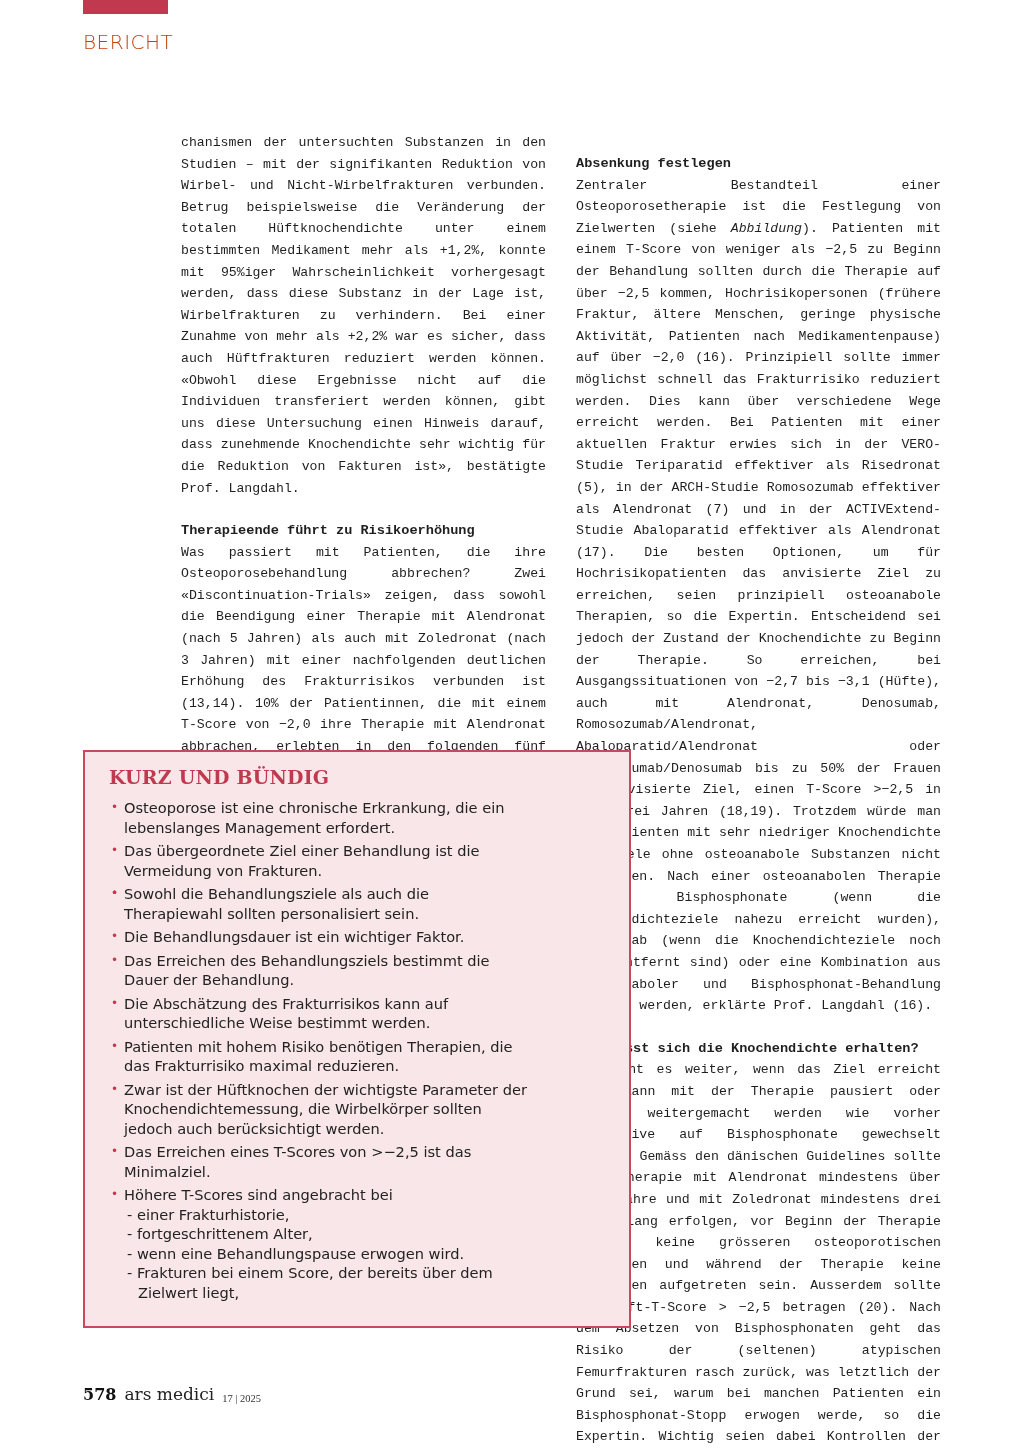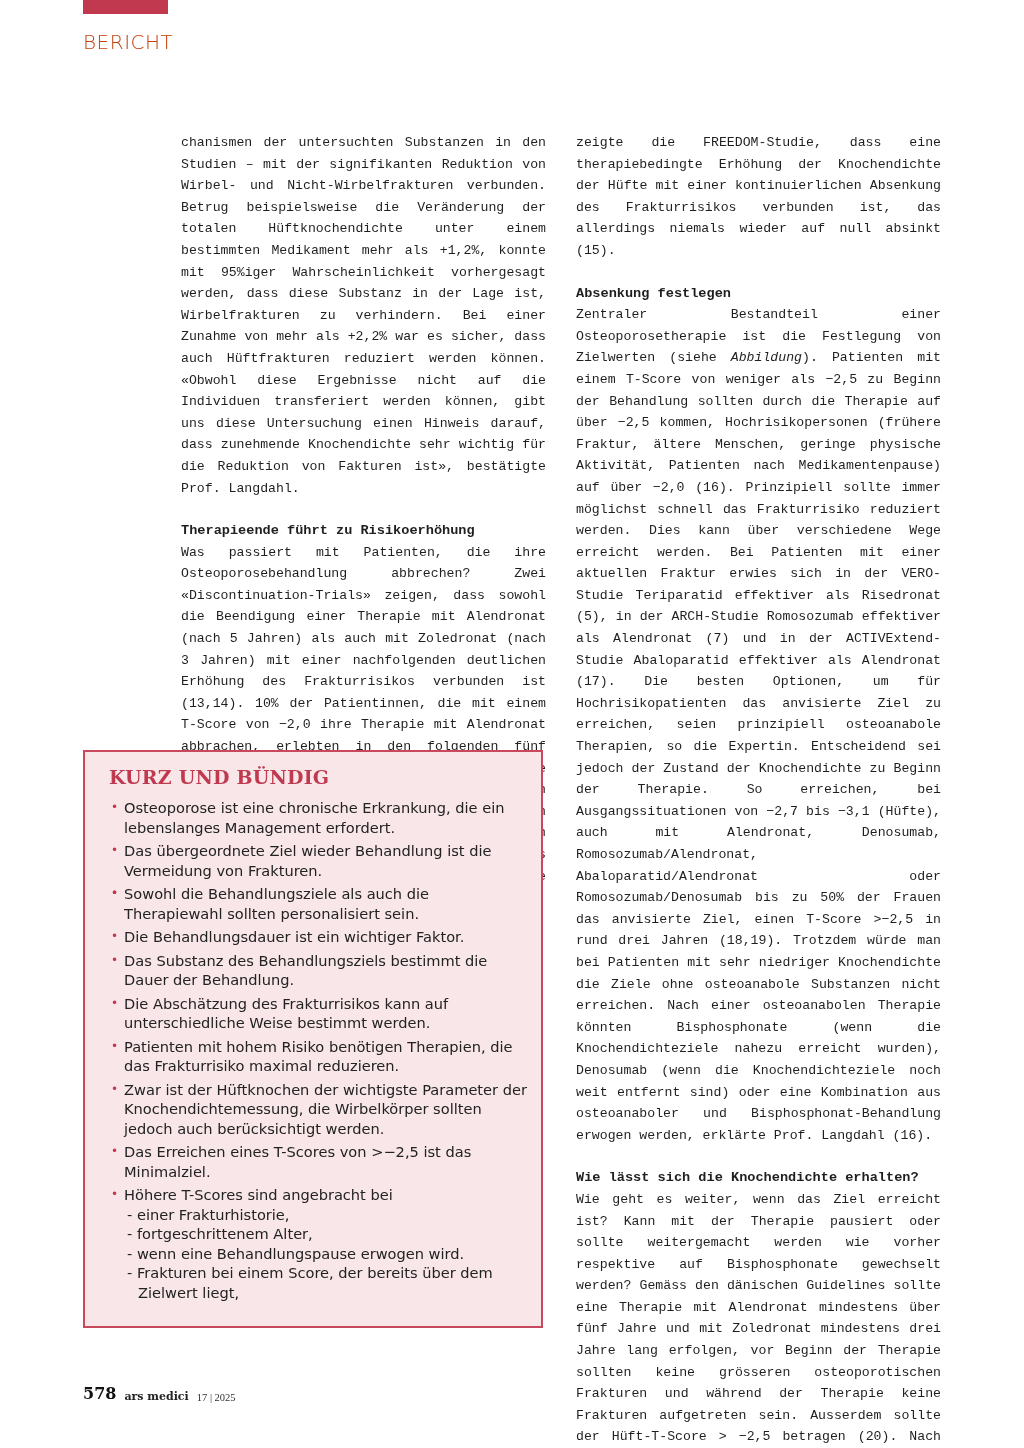--- a/index.html
+++ b/index.html
@@ -6,64 +6,63 @@
   body { width: 1024px; height: 1448px; position: relative; overflow: hidden;
          font-family: "Liberation Sans", sans-serif; color: #1f1f1f; }
   .top-bar { position: absolute; left: 83px; top: 0; width: 85px; height: 14px; background: #c0394f; }
   .section-label { position: absolute; left: 83px; top: 30px; font-size: 20px; letter-spacing: 0.5px;
                    color: #c2410c; font-family: "DejaVu Sans", sans-serif; font-weight: 300; }
   .col { position: absolute; font-size: 13.2px; line-height: 21.6px; text-align: justify; font-family: Liberation Mono, monospace; }
   .col-left { left: 181px; top: 132px; width: 365px; }
   .col-right { left: 576px; top: 132px; width: 365px; }
   .col p { margin: 0; hyphens: auto; }
   .col h3 { margin: 21px 0 0 0; font-size: 13.6px; font-weight: bold; line-height: 21.6px; }
-  .box { position: absolute; left: 83px; top: 750px; width: 460px; height: 578px;
+  .box { position: absolute; left: 83px; top: 750px; width: 548px; height: 578px;
          border: 2px solid #c8485d; background: #f8e6e8; box-sizing: border-box; }
   .box-title { position: absolute; left: 24px; top: 14px; font-family: "DejaVu Serif", serif;
                font-weight: bold; font-size: 19px; color: #c0394f; letter-spacing: 0.2px; }
   .box ul { position: absolute; left: 24px; top: 46px; width: 420px; margin: 0; padding: 0; list-style: none; }
   .box li { position: relative; padding-left: 15px; font-size: 14.6px; line-height: 19.5px; margin-bottom: 4px;
             color: #222; font-family: "DejaVu Sans", sans-serif; }
   .box li .bullet { position: absolute; left: 2px; top: 0; color: #c0394f; font-size: 12px; }
   .box li .sub { display: block; padding-left: 3px; text-indent: -0px; }
   .footer { position: absolute; left: 83px; top: 1384px; display: flex; align-items: flex-end; gap: 8px; }
   .page-num { font-family: "DejaVu Serif", serif; font-weight: bold; font-size: 16px; color: #111; }
-  .journal { font-family: "DejaVu Serif", serif; font-weight: bold; font-size: 11px; color: #222; }
+  .journal { font-family: "DejaVu Serif", serif; font-weight: normal; font-size: 17px; color: #222; }
   .issue { font-family: Liberation Serif, serif; font-size: 10.5px; color: #333; }
   em { font-style: italic; }
 </style>
 </head>
 <body>
 
 <div class="top-bar"></div>
 <div class="section-label">BERICHT</div>
 
 <div class="col col-left">
   <p>chanismen der untersuchten Substanzen in den Studien – mit der signifikanten Reduktion von Wirbel- und Nicht-Wirbelfrakturen verbunden. Betrug beispielsweise die Veränderung der totalen Hüftknochendichte unter einem bestimmten Medikament mehr als +1,2%, konnte mit 95%iger Wahrscheinlichkeit vorhergesagt werden, dass diese Substanz in der Lage ist, Wirbelfrakturen zu verhindern. Bei einer Zunahme von mehr als +2,2% war es sicher, dass auch Hüftfrakturen reduziert werden können. «Obwohl diese Ergebnisse nicht auf die Individuen transferiert werden können, gibt uns diese Untersuchung einen Hinweis darauf, dass zunehmende Knochendichte sehr wichtig für die Reduktion von Fakturen ist», bestätigte Prof. Langdahl.</p>
   <h3>Therapieende führt zu Risikoerhöhung</h3>
   <p>Was passiert mit Patienten, die ihre Osteoporosebehandlung abbrechen? Zwei «Discontinuation-Trials» zeigen, dass sowohl die Beendigung einer Therapie mit Alendronat (nach 5 Jahren) als auch mit Zoledronat (nach 3 Jahren) mit einer nachfolgenden deutlichen Erhöhung des Frakturrisikos verbunden ist (13,14). 10% der Patientinnen, die mit einem T-Score von −2,0 ihre Therapie mit Alendronat abbrachen, erlebten in den folgenden fünf Jahren eine Fraktur. Wiesen die Teilnehmerinnen jedoch einen T-Score von weniger als −2,5 auf, waren schon 29,5% von einem Knochenbruch in den kommenden Jahren betroffen. Ähnlich erhöhte sich auch das Frakturrisiko bei einem Abbruch der Therapie mit Zoledronat. Umgekehrt</p>
 </div>
 
 <div class="col col-right">
-  <p>zeigte die FREEDOM-Studie, dass eine therapiebedingte Erhöhung der Knochendichte der Hüfte mit einer kontinuierlichen Absenkung des Frakturrisikos verbunden ist, das allerdings niemals wieder auf null absinkt (15).</p>
   <h3>Absenkung festlegen</h3>
   <p><span>Zentraler Bestandteil einer Osteoporosetherapie ist die Festlegung von Zielwerten (siehe </span><em>Abbildung</em><span>). Patienten mit einem T-Score von weniger als −2,5 zu Beginn der Behandlung sollten durch die Therapie auf über −2,5 kommen, Hochrisikopersonen (frühere Fraktur, ältere Menschen, geringe physische Aktivität, Patienten nach Medikamentenpause) auf über −2,0 (16). Prinzipiell sollte immer möglichst schnell das Frakturrisiko reduziert werden. Dies kann über verschiedene Wege erreicht werden. Bei Patienten mit einer aktuellen Fraktur erwies sich in der VERO-Studie Teriparatid effektiver als Risedronat (5), in der ARCH-Studie Romosozumab effektiver als Alendronat (7) und in der ACTIVExtend-Studie Abaloparatid effektiver als Alendronat (17). Die besten Optionen, um für Hochrisikopatienten das anvisierte Ziel zu erreichen, seien prinzipiell osteoanabole Therapien, so die Expertin. Entscheidend sei jedoch der Zustand der Knochendichte zu Beginn der Therapie. So erreichen, bei Ausgangssituationen von −2,7 bis −3,1 (Hüfte), auch mit Alendronat, Denosumab, Romosozumab/Alendronat, Abaloparatid/Alendronat oder Romosozumab/Denosumab bis zu 50% der Frauen das anvisierte Ziel, einen T-Score &gt;−2,5 in rund drei Jahren (18,19). Trotzdem würde man bei Patienten mit sehr niedriger Knochendichte die Ziele ohne osteoanabole Substanzen nicht erreichen. Nach einer osteoanabolen Therapie könnten Bisphosphonate (wenn die Knochendichteziele nahezu erreicht wurden), Denosumab (wenn die Knochendichteziele noch weit entfernt sind) oder eine Kombination aus osteoanaboler und Bisphosphonat-Behandlung erwogen werden, erklärte Prof. Langdahl (16).</span></p>
   <h3>Wie lässt sich die Knochendichte erhalten?</h3>
   <p>Wie geht es weiter, wenn das Ziel erreicht ist? Kann mit der Therapie pausiert oder sollte weitergemacht werden wie vorher respektive auf Bisphosphonate gewechselt werden? Gemäss den dänischen Guidelines sollte eine Therapie mit Alendronat mindestens über fünf Jahre und mit Zoledronat mindestens drei Jahre lang erfolgen, vor Beginn der Therapie sollten keine grösseren osteoporotischen Frakturen und während der Therapie keine Frakturen aufgetreten sein. Ausserdem sollte der Hüft-T-Score &gt; −2,5 betragen (20). Nach dem Absetzen von Bisphosphonaten geht das Risiko der (seltenen) atypischen Femurfrakturen rasch zurück, was letztlich der Grund sei, warum bei manchen Patienten ein Bisphosphonat-Stopp erwogen werde, so die Expertin. Wichtig seien dabei Kontrollen der Knochendichte. Dazu werden die Dual-Energy X-ray Absorptiometry (DXA) oder Knochenumsatzmarker (BTM) empfohlen. Wenn sich die Knochendichte wieder verschlechtert oder es zu einer Fragilitätsfraktur kommt, sollte eine Wiederaufnahme der Therapie erfolgen. Bei einem Absetzen von Denosumab ist das Risiko für einen Reboundeffekt hingegen sehr hoch. Laut einer Studie aus dem Jahr 2022 schnellt die Frakturrate vor</p>
 </div>
 
 <div class="box">
   <div class="box-title">KURZ UND BÜNDIG</div>
   <ul>
     <li><span class="bullet">•</span><span>Osteoporose ist eine chronische Erkrankung, die ein lebenslanges Management erfordert.</span></li>
-    <li><span class="bullet">•</span><span>Das übergeordnete Ziel wieder Behandlung ist die Vermeidung von Frakturen.</span></li>
+    <li><span class="bullet">•</span><span>Das übergeordnete Ziel einer Behandlung ist die Vermeidung von Frakturen.</span></li>
     <li><span class="bullet">•</span></li>
     <li><span class="bullet">•</span><span>Sowohl die Behandlungsziele als auch die Therapiewahl sollten personalisiert sein.</span></li>
     <li><span class="bullet">•</span><span>Die Behandlungsdauer ist ein wichtiger Faktor.</span></li>
-    <li><span class="bullet">•</span><span>Das Substanz des Behandlungsziels bestimmt die Dauer der Behandlung.</span></li>
+    <li><span class="bullet">•</span><span>Das Erreichen des Behandlungsziels bestimmt die Dauer der Behandlung.</span></li>
     <li><span class="bullet">•</span><span>Die Abschätzung des Frakturrisikos kann auf unterschiedliche Weise bestimmt werden.</span></li>
     <li><span class="bullet">•</span><span>Patienten mit hohem Risiko benötigen Therapien, die das Frakturrisiko maximal reduzieren.</span></li>
     <li><span class="bullet">•</span><span>Zwar ist der Hüftknochen der wichtigste Parameter der Knochendichtemessung, die Wirbelkörper sollten jedoch auch berücksichtigt werden.</span></li>
     <li><span class="bullet">•</span><span>Das Erreichen eines T-Scores von &gt;−2,5 ist das Minimalziel.</span></li>
     <li><span class="bullet">•</span><span>Höhere T-Scores sind angebracht bei</span>
       <span class="sub">- einer Frakturhistorie,</span>
       <span class="sub">- fortgeschrittenem Alter,</span>
       <span class="sub">- wenn eine Behandlungspause erwogen wird.</span>
       <span class="sub" style="padding-left:14px;text-indent:-11px;">- Frakturen bei einem Score, der bereits über dem Zielwert liegt,</span>
     </li>

